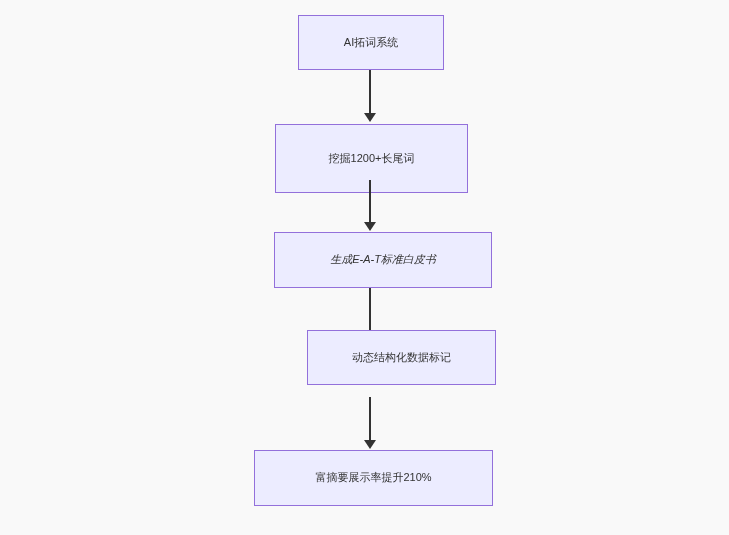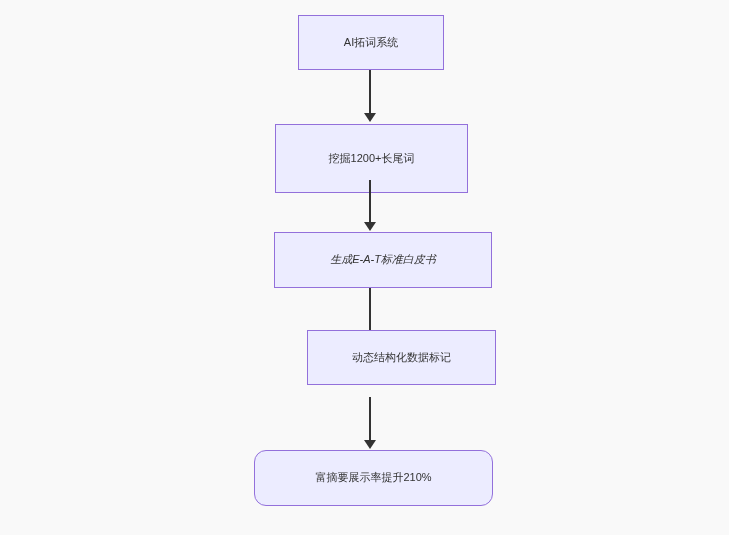--- a/index.html
+++ b/index.html
@@ -29,21 +29,21 @@
     align-items: center;
     justify-content: center;
     text-align: center;
     line-height: 1.2;
     white-space: nowrap;
   }
   .node-1 { left: 298px; top: 15px;  width: 146px; height: 55px; }
   .node-2 { left: 275px; top: 124px; width: 193px; height: 69px; }
   .node-3 { left: 274px; top: 232px; width: 218px; height: 56px; font-style: italic; }
   .node-4 { left: 264px; top: 330px; width: 189px; height: 55px; margin-left: 43px; }
-  .node-5 { left: 254px; top: 450px; width: 239px; height: 56px; border-radius: 12px; }
+  .node-5 { left: 254px; top: 450px; width: 239px; height: 56px; }
 
   .arrow {
     position: absolute;
     left: 370px;
     width: 0;
   }
   .arrow .line {
     position: absolute;
     left: -1px;
     top: 0;

